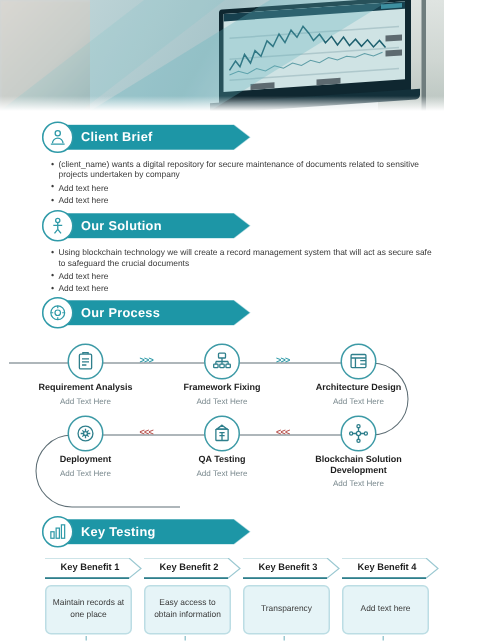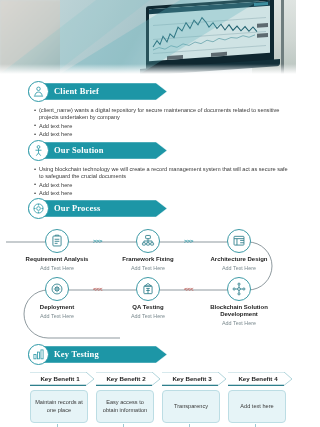--- a/index.html
+++ b/index.html
@@ -30,21 +30,21 @@
   .laptop-base{position:absolute;left:-6px;bottom:-5px;width:140px;height:7px;background:#13303a;border-radius:0 0 3px 3px;}
   .hero-right{position:absolute;right:0;top:0;width:44px;height:74px;
     background:linear-gradient(180deg,#dfe4e1 0%,#cfd6d2 55%,#b9c4bf 100%);}
   .window-frame{position:absolute;right:12px;top:0;width:3px;height:74px;background:#6f7d7e;}
   .hero-diag{position:absolute;left:0;top:0;width:296px;height:74px;pointer-events:none;}
   .hero-fade{position:absolute;left:0;bottom:0;width:296px;height:10px;
     background:linear-gradient(180deg,rgba(255,255,255,0) 0%,#ffffff 100%);}
 
   
   .section{position:absolute;left:0;width:296px;}
-  .badge-row{position:relative;height:20px;margin-left:12px;font-family:Liberation Serif, serif;}
+  .badge-row{position:relative;height:20px;margin-left:12px;}
   .badge{position:absolute;left:16px;top:0;height:17px;width:140px;}
   .badge-shape{position:absolute;left:0;top:0;width:100%;height:100%;}
   .badge-text{position:absolute;left:26px;top:0;height:17px;line-height:17px;
     color:#ffffff;font-size:8.5px;font-weight:bold;letter-spacing:.2px;white-space:nowrap;}
   .badge-icon{position:absolute;left:0;top:-2px;width:21px;height:21px;border-radius:50%;
     background:#ffffff;border:1px solid #2f9aa8;box-sizing:border-box;
     display:flex;align-items:center;justify-content:center;z-index:3;}
   .badge-icon svg{width:13px;height:13px;}
 
   

